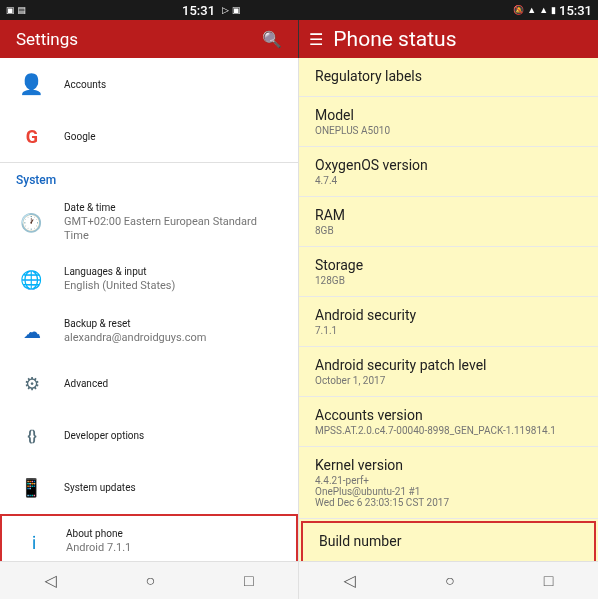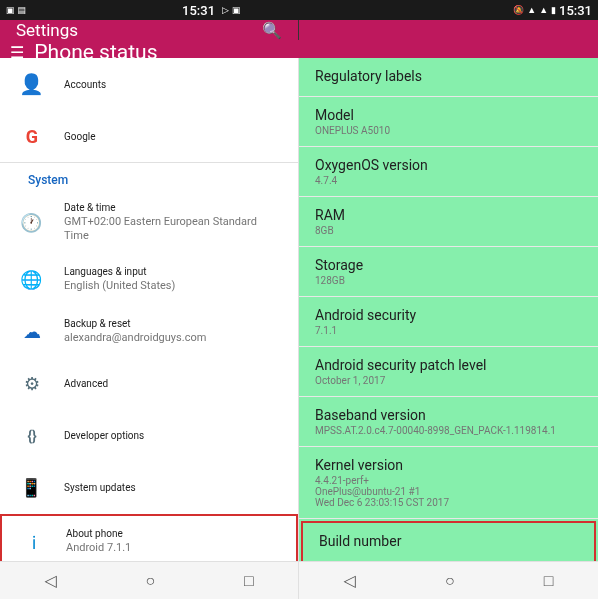--- a/index.html
+++ b/index.html
@@ -19,23 +19,22 @@
     .status-bar-left, .status-bar-right {
       display: flex;
       align-items: center;
       gap: 3px;
     }
     .status-time { font-size: 13px; font-weight: 500; }
 
     
     .header {
       display: flex;
-      background: #be185d;
+      background: #b91c1c;
       height: 38px;
-      flex-direction: column;
     }
     .header-left {
       width: 299px;
       display: flex;
       align-items: center;
       padding: 0 16px;
       border-right: 1px solid #333;
     }
     .header-left-title {
       color: #fff;
@@ -107,36 +106,36 @@
       line-height: 1.3;
     }
     .settings-subtitle {
       font-size: 11px;
       color: #757575;
       line-height: 1.3;
       margin-top: 1px;
     }
 
     .section-label {
-      padding: 10px 16px 4px 28px;
+      padding: 10px 16px 4px 16px;
       font-size: 12px;
       color: #1565c0;
       font-weight: 500;
     }
     .divider {
       height: 1px;
       background: #e0e0e0;
       margin: 0;
     }
 
     
     .right-panel {
       flex: 1;
       overflow-y: auto;
-      background: #86efac;
+      background: #fef9c3;
     }
     .info-row {
       padding: 10px 16px;
       border-bottom: 1px solid #e8e8e8;
     }
     .info-label {
       font-size: 14px;
       color: #212121;
       margin-bottom: 2px;
     }
@@ -321,21 +320,21 @@
       <div class="info-label">Android security</div>
       <div class="info-value">7.1.1</div>
     </div>
 
     <div class="info-row">
       <div class="info-label">Android security patch level</div>
       <div class="info-value">October 1, 2017</div>
     </div>
 
     <div class="info-row">
-      <div class="info-label">Baseband version</div>
+      <div class="info-label">Accounts version</div>
       <div class="info-value">MPSS.AT.2.0.c4.7-00040-8998_GEN_PACK-1.119814.1</div>
     </div>
 
     <div class="info-row">
       <div class="info-label">Kernel version</div>
       <div class="info-value" style="white-space:pre-line;">4.4.21-perf+
 OnePlus@ubuntu-21 #1
 Wed Dec 6 23:03:15 CST 2017</div>
     </div>
 

